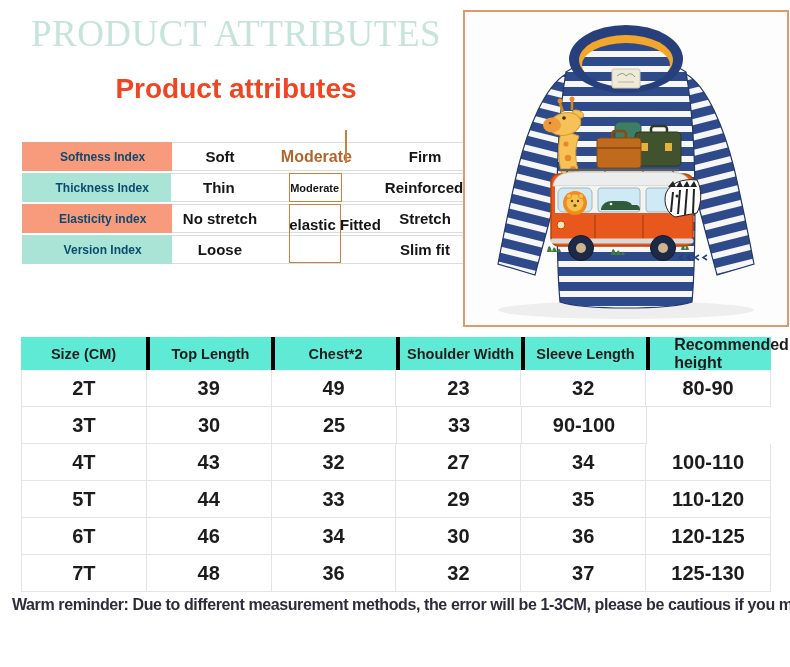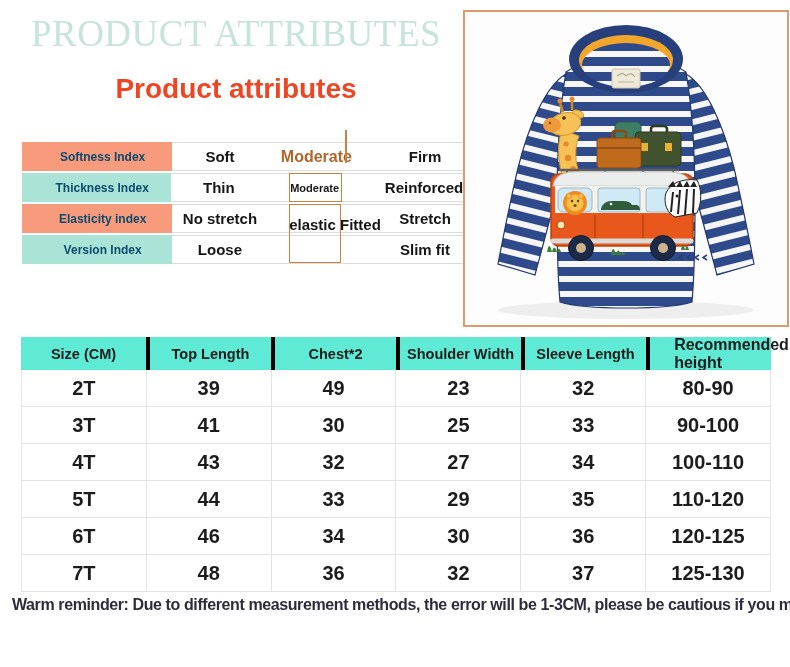--- a/index.html
+++ b/index.html
@@ -234,21 +234,20 @@
     <div class="s-row">
       <div class="sc">2T</div>
       <div class="sc">39</div>
       <div class="sc">49</div>
       <div class="sc">23</div>
       <div class="sc">32</div>
       <div class="sc">80-90</div>
     </div>
     <div class="s-row">
       <div class="sc">3T</div>
-      <div class="sc">41</div>
       <div class="sc">30</div>
       <div class="sc">25</div>
       <div class="sc">33</div>
       <div class="sc">90-100</div>
     </div>
     <div class="s-row">
       <div class="sc">4T</div>
       <div class="sc">43</div>
       <div class="sc">32</div>
       <div class="sc">27</div>

